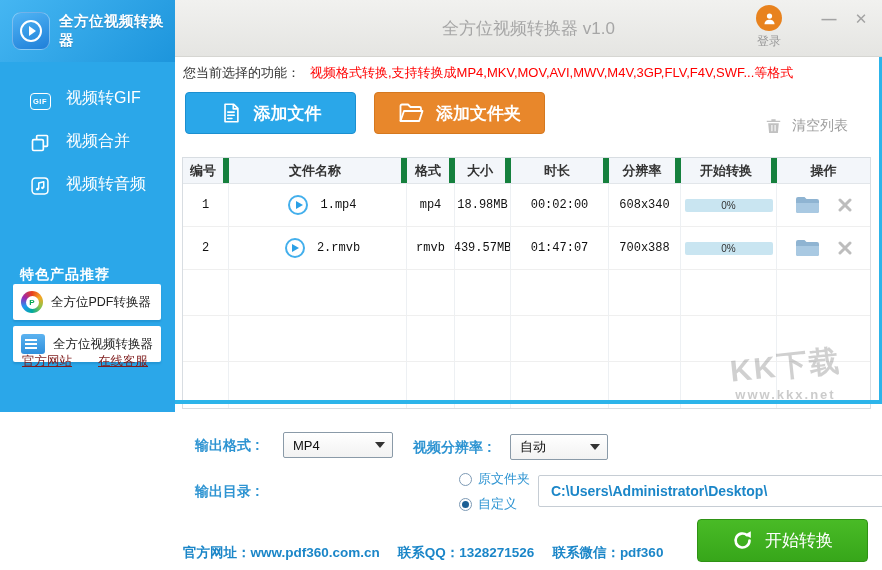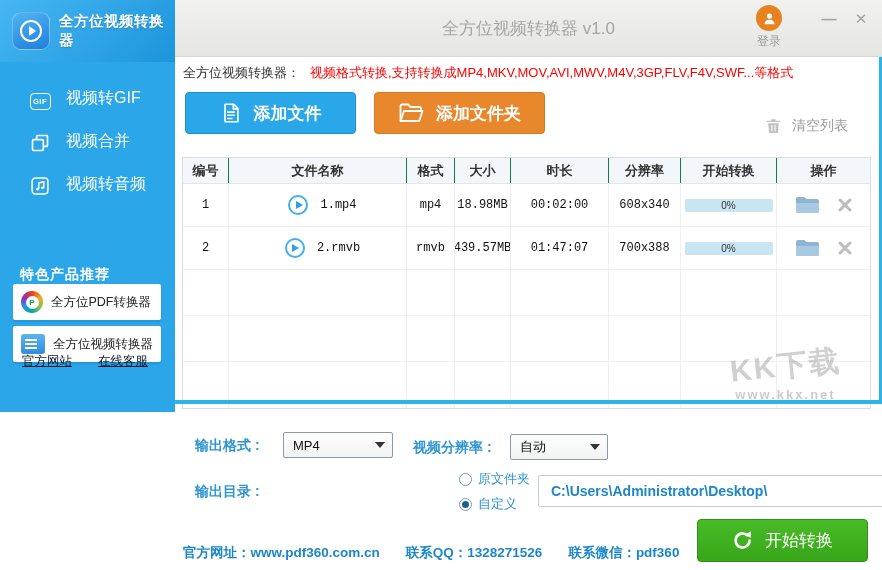--- a/index.html
+++ b/index.html
@@ -38,21 +38,21 @@
   .pdf-icon { width:22px; height:22px; border-radius:50%; flex:0 0 auto;
     background:conic-gradient(#e8401c,#f5a623,#8bc34a,#00a99d,#2196f3,#9c27b0,#e8401c);
     display:flex; align-items:center; justify-content:center; }
   .pdf-icon b { width:13px; height:13px; background:#fff; border-radius:50%;
     font-size:8px; color:#00a651; display:flex; align-items:center; justify-content:center; }
   .vid-icon { width:24px; height:20px; border-radius:3px; flex:0 0 auto;
     background:linear-gradient(#5cb3f0,#2f8fdc); position:relative; }
   .vid-icon::before { content:""; position:absolute; left:4px; top:5px; width:12px; height:2px;
     background:#fff; box-shadow:0 4px 0 #fff, 0 8px 0 #fff; }
   .side-links { position:absolute; bottom:42px; left:22px; display:flex; gap:26px; }
-  .side-links span { color:#0f172a; font-size:12.5px; text-decoration:underline; cursor:pointer; }
+  .side-links span { color:#7f1d1d; font-size:12.5px; text-decoration:underline; cursor:pointer; }
 
   
   .main { position:absolute; left:175px; top:0; width:707px; height:404px; background:#fff; }
   .titlebar { position:absolute; left:0; top:0; width:707px; height:57px;
     background:linear-gradient(#f1f1ef,#e5e5e2); border-bottom:1px solid #d6d6d2; }
   .win-title { position:absolute; left:0; right:0; top:17px; text-align:center;
     color:#a6a6a6; font-size:17px; }
   .login { position:absolute; right:93px; top:5px; width:40px; text-align:center; cursor:pointer; }
   .login-circle { width:26px; height:26px; border-radius:50%; background:#E8821E;
     margin:0 auto 2px; display:flex; align-items:center; justify-content:center; }
@@ -74,21 +74,21 @@
   .clear-list { position:absolute; right:34px; top:117px; display:flex; align-items:center;
     gap:10px; color:#9d9d9d; font-size:14px; cursor:pointer; }
 
   
   .ftable { position:absolute; left:7px; top:157px; width:689px; border:1px solid #d8dde2; }
   .trow { display:flex; }
   .trow > div { border-right:1px solid #edf0f3; display:flex; align-items:center;
     justify-content:center; overflow:hidden; }
   .trow > div:last-child { border-right:none; }
   .thead { background:#f3f6fa; height:26px; border-bottom:1px solid #e2e6ea; }
-  .thead > div { font-size:13px; font-weight:bold; color:#333; border-right:1px solid #15803d; }
+  .thead > div { font-size:13px; font-weight:bold; color:#333; border-right:6px solid #15803d; }
   .drow { height:43px; border-bottom:1px solid #efefef; }
   .erow { height:46px; border-bottom:1px solid #efefef; }
   .trow:last-child { border-bottom:none; }
   .c0{width:46px;} .c1{width:178px; justify-content:flex-start; padding-left:10px; gap:12px;}
   .c2{width:48px;} .c3{width:56px;} .c4{width:98px;} .c5{width:72px;} .c6{width:96px;}
   .c7{flex:1; gap:18px;}
   .mono { font-family:"Liberation Mono","DejaVu Sans Mono",monospace; font-size:12px; color:#111; }
   .play-btn { width:20px; height:20px; border:2px solid #43afec; border-radius:50%;
     display:flex; align-items:center; justify-content:center; cursor:pointer; flex:0 0 auto; }
   .play-btn i { display:block; width:0; height:0; margin-left:2px;
@@ -108,21 +108,21 @@
   .radio-group { position:absolute; left:284px; top:470px; display:flex; flex-direction:column; gap:7px; }
   .radio-row { display:flex; align-items:center; gap:6px; cursor:pointer; }
   .radio { width:13px; height:13px; border-radius:50%; border:1px solid #7d9ab5; background:#fff;
     display:flex; align-items:center; justify-content:center; }
   .radio.sel::after { content:""; width:7px; height:7px; border-radius:50%; background:#1c5f94; }
   .radio-label { color:#2E94D2; font-size:13px; }
   .dir-input { position:absolute; left:363px; top:475px; width:377px; height:32px;
     border:1px solid #c6cdd4; border-radius:2px; padding-left:12px; font-size:14px; font-weight:bold;
     color:#1B86C8; background:#fff; outline:none; }
 
-  .contact { position:absolute; left:8px; top:544px; display:flex; gap:26px; white-space:nowrap; }
+  .contact { position:absolute; left:8px; top:544px; display:flex; gap:18px; white-space:nowrap; }
   .contact span { color:#1B86C8; font-size:13.5px; font-weight:bold; }
 
   .start-btn { position:absolute; left:522px; top:519px; width:171px; height:43px;
     background:linear-gradient(#49bb26,#37a61a); border:1px solid #2f9215; border-radius:4px;
     color:#fff; font-size:17px; display:flex; align-items:center; justify-content:center; gap:12px;
     cursor:pointer; }
 
   .edge-right { position:absolute; right:0; top:57px; width:3px; bottom:0; background:#2CB4EA; }
   .edge-bottom { position:absolute; left:0; right:0; bottom:0; height:4px; background:#2CB4EA; }
 
@@ -206,21 +206,21 @@
               <path d="M4 21 c0-5.2 4-7.2 8-7.2 s8 2 8 7.2 z"></path>
           </svg>
         </div>
         <div class="login-label">登录</div>
       </div>
       <div class="win-btn min">—</div>
       <div class="win-btn close">✕</div>
     </header>
 
     <div class="func-line">
-      <span>全方位视频转换器：</span><span class="red">视频格式转换,支持转换成MP4,MKV,MOV,AVI,MWV,M4V,3GP,FLV,F4V,SWF...等格式</span>
+      <span>您当前选择的功能：</span><span class="red">视频格式转换,支持转换成MP4,MKV,MOV,AVI,MWV,M4V,3GP,FLV,F4V,SWF...等格式</span>
     </div>
 
     <button class="btn-add blue">
       <svg width="22" height="22" viewBox="0 0 24 24" fill="none" stroke="#fff" stroke-width="1.8" stroke-linejoin="round">
         <path d="M5.5 2.5 h9.5 l4.5 4.5 v14.5 h-14 z"></path>
           <path d="M14.5 2.5 v5 h5"></path>
         <path d="M8.5 11 h7 M8.5 14.5 h7 M8.5 18 h4.5" stroke-linecap="round"></path>
       </svg>
       <span>添加文件</span>
     </button>

